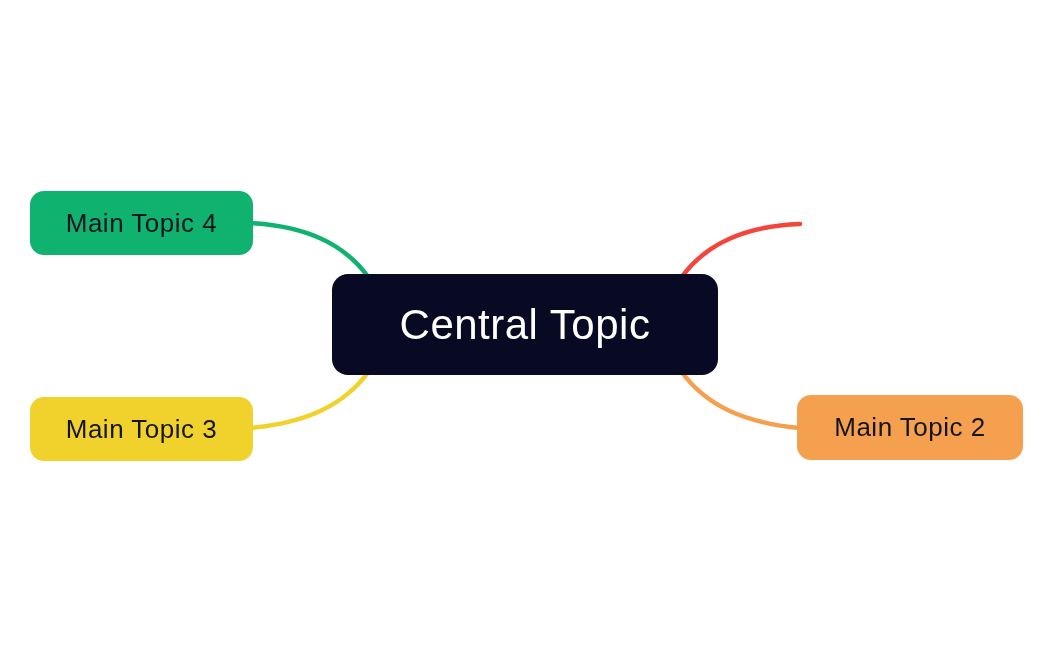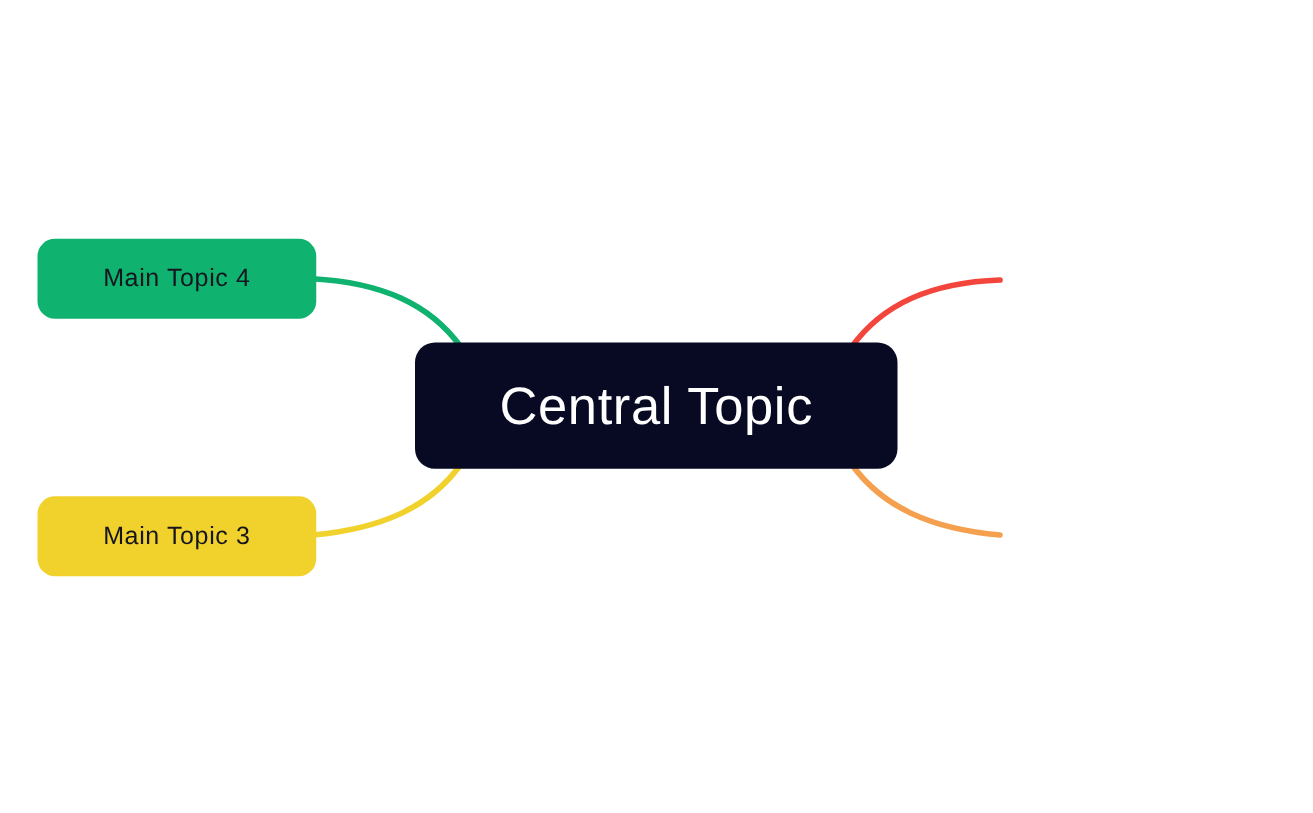--- a/index.html
+++ b/index.html
@@ -43,21 +43,21 @@
     width: 386px;
     height: 101px;
     border-radius: 16px;
     font-size: 42px;
     font-weight: 500;
     letter-spacing: 0.5px;
   }
   .node-main {
     height: 65px;
     border-radius: 14px;
-    font-size: 20px;
+    font-size: 26px;
     font-weight: 400;
     letter-spacing: 0.5px;
   }
   .pos-topic1 { left: 798px; top: 190px; width: 219px; }
   .pos-topic2 { left: 797px; top: 395px; width: 226px; }
   .pos-topic3 { left: 30px;  top: 397px; width: 223px; height: 64px; justify-content: center; }
   .pos-topic4 { left: 30px;  top: 191px; width: 223px; height: 64px; }
 </style>
 </head>
 <body>
@@ -69,20 +69,23 @@
     <path d="M 681 371 C 706 406 745 423 800 428" stroke="#f5a04e"></path>
     <path d="M 369 371 C 344 406 305 423 250 428" stroke="#f1d12c"></path>
     <path d="M 250 223 C 305 226 344 243 369 278" stroke="#0fb26e"></path>
   </svg>
 
   <div class="node node-central" style="background-color: rgb(8, 10, 36); color: rgb(255, 255, 255);">
     <span>Central Topic</span>
   </div>
 
 
+  <div class="node node-main pos-topic2" style="background-color: rgb(245, 160, 78); color: rgb(21, 21, 31);">
+    <span>Main Topic 2</span>
+  </div>
 
   <div class="node node-main pos-topic3" style="background-color: rgb(241, 209, 44); color: rgb(21, 21, 31);">
     <span>Main Topic 3</span>
   </div>
 
   <div class="node node-main pos-topic4" style="background-color: rgb(15, 178, 110); color: rgb(21, 21, 31);">
     <span>Main Topic 4</span>
   </div>
 
 </div>

